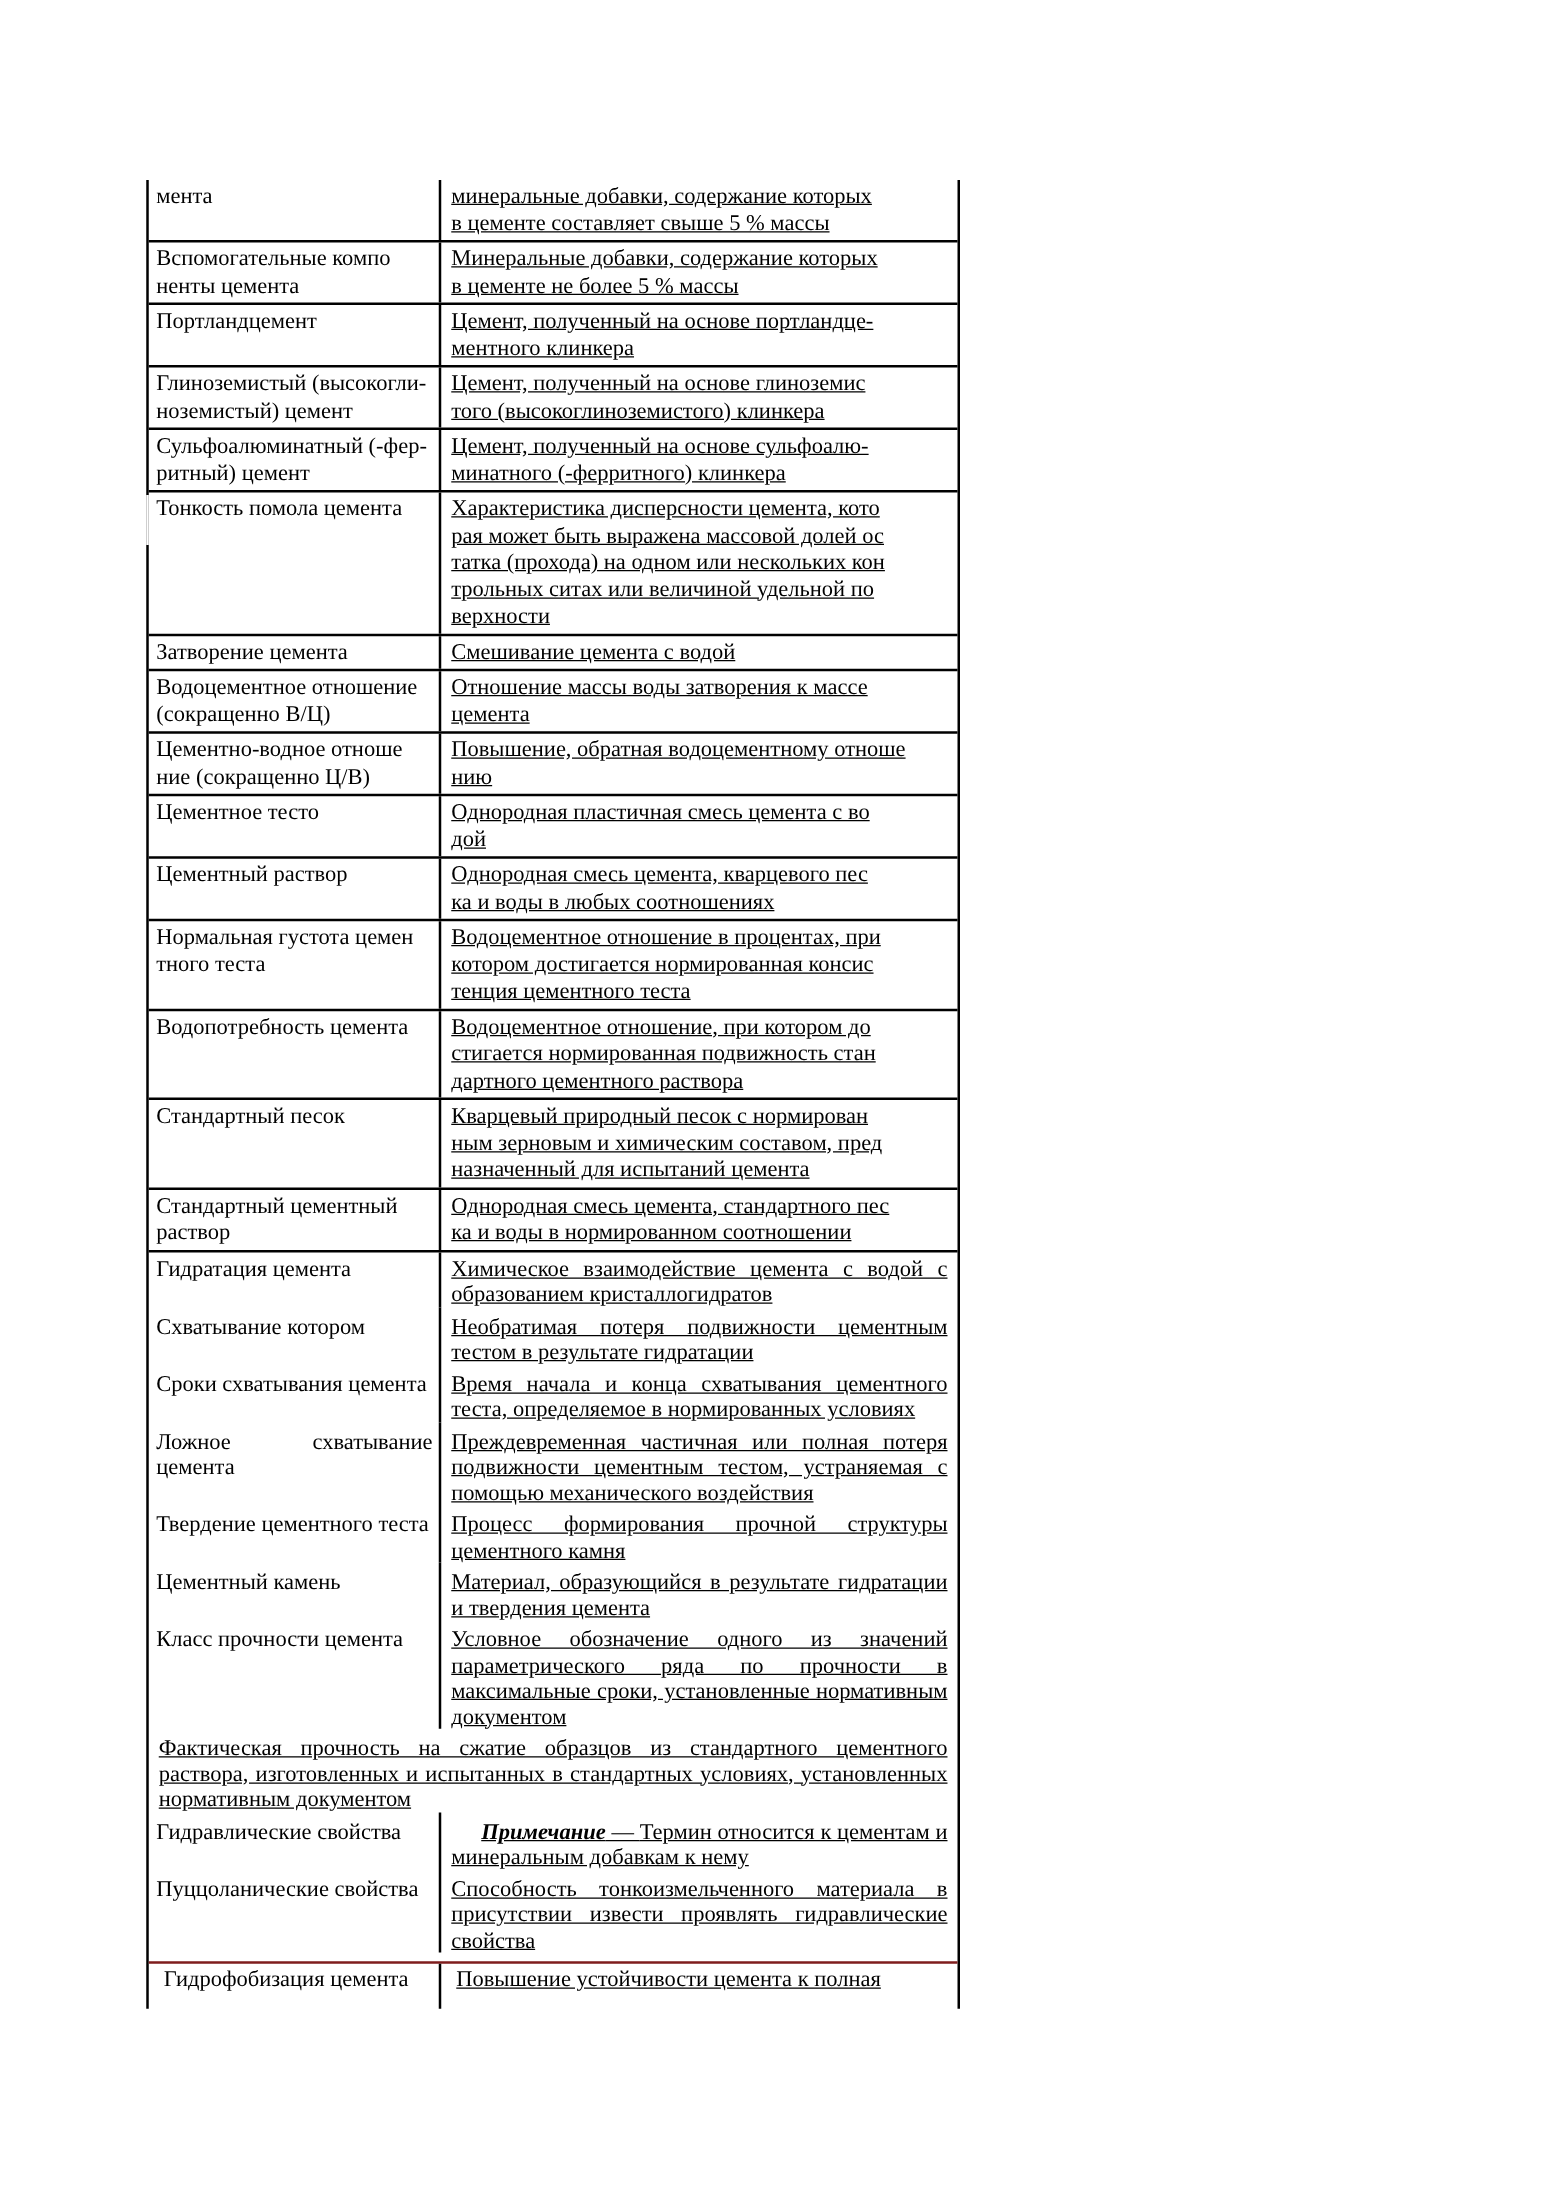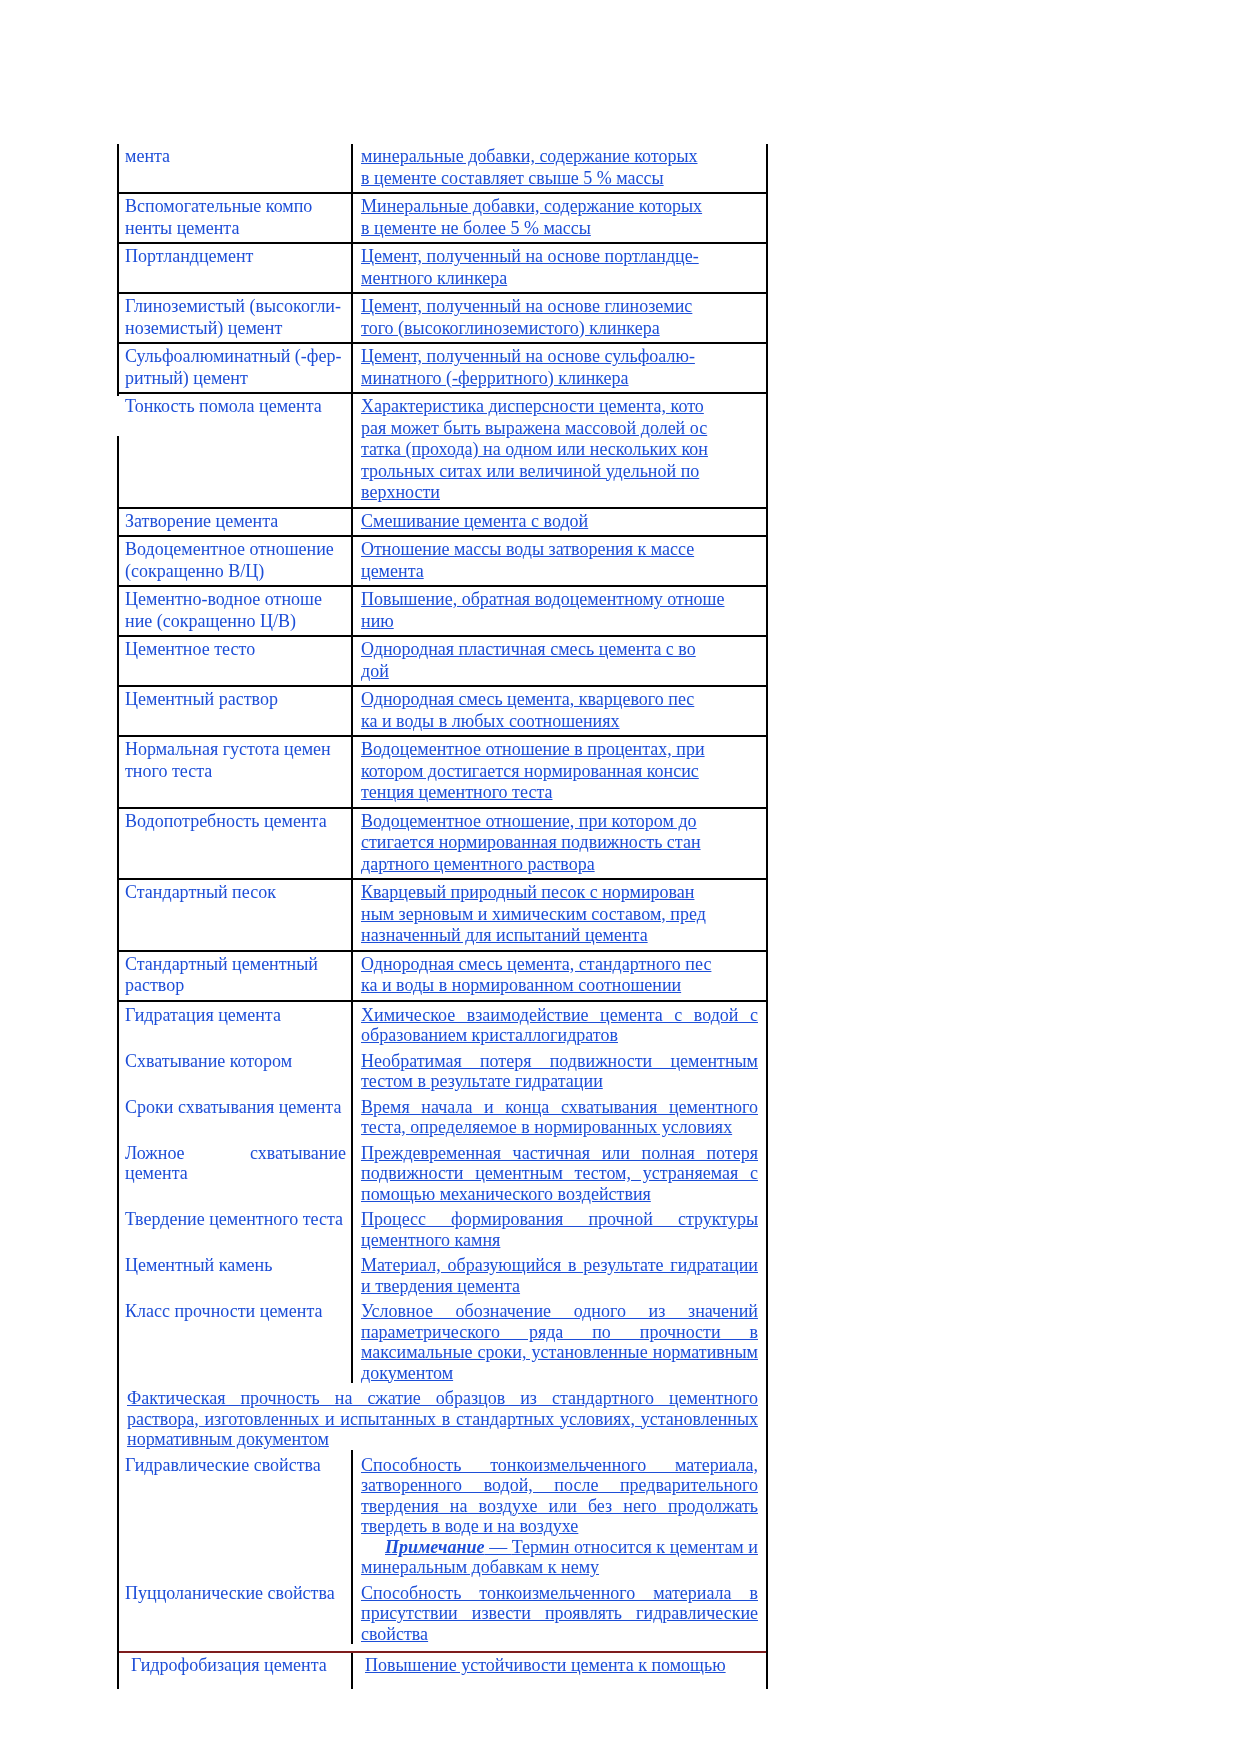--- a/index.html
+++ b/index.html
@@ -5,21 +5,21 @@
   html, body {
     margin: 0;
     padding: 0;
     background: #ffffff;
   }
   .page {
     position: relative;
     width: 1240px;
     height: 1755px;
     background: #ffffff;
-    color: #1d4ed8;
+    color: #000000;
     font-family: "Liberation Serif", "DejaVu Serif", serif;
     overflow: hidden;
   }
   .terms-table {
     position: absolute;
     left: 117px;
     top: 144px;
     width: 651px;
     box-sizing: border-box;
     border-left: 2px solid #000;
@@ -217,31 +217,30 @@
           </div>
         </div>
         <div class="row">
           <div class="cell def">
             <div>Фактическая прочность на сжатие образцов из стандартного цементного раствора, изготовленных и испытанных в стандартных условиях, установленных нормативным документом</div>
           </div>
         </div>
         <div class="row">
           <div class="cell term">Гидравлические свойства</div>
           <div class="cell def">
-            <div>Способность тонкоизмельченного материала, затворенного водой, после предварительного твердения на воздухе или без него продолжать твердеть в воде и на воздухе</div>
             <div class="note"><span class="note-label">Примечание</span><span> — </span><span>Термин относится к цементам и минеральным добавкам к нему</span></div>
           </div>
         </div>
         <div class="row">
           <div class="cell term">Пуццоланические свойства</div>
           <div class="cell def">
             <div>Способность тонкоизмельченного материала в присутствии извести проявлять гидравлические свойства</div>
           </div>
         </div>
       </div>
       <div class="section tail">
         <div class="row">
           <div class="cell term">Гидрофобизация цемента</div>
-          <div class="cell def"><div>Повышение устойчивости цемента к помощью</div></div>
+          <div class="cell def"><div>Повышение устойчивости цемента к полная</div></div>
         </div>
       </div>
     </div>
 </div>
 
 </body></html>

